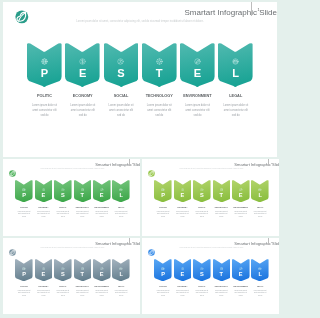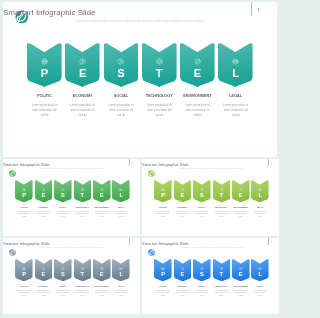--- a/index.html
+++ b/index.html
@@ -1,21 +1,21 @@
 <!DOCTYPE html>
 <html><head>
 <meta charset="utf-8">
 <style>
   html,body{margin:0;padding:0;}
   body{width:281px;height:318px;background:#e4f0ec;
        font-family:"Liberation Sans",sans-serif;overflow:hidden;}
   .slide{position:absolute;background:#fff;box-sizing:border-box;overflow:hidden;will-change:transform;}
 
   .logo{position:absolute;border-radius:50%;}
-  .hdr-title{position:absolute;text-align:left;color:#6b6f72;white-space:nowrap;}
+  .hdr-title{position:absolute;text-align:right;color:#6b6f72;white-space:nowrap;}
   .hdr-sub{position:absolute;text-align:center;color:#c8cccd;white-space:nowrap;}
   .pagenum{position:absolute;color:#555;}
   .vline{position:absolute;background:#bdbdbd;}
   .chev{position:absolute;}
   .chev>svg{display:block;width:100%;height:100%;position:absolute;left:0;top:0;}
   .chev .ic svg{display:block;}
   .chev .letter{position:absolute;left:0;right:0;text-align:center;color:#fff;
       font-weight:bold;line-height:1;}
   .chev .ic{position:absolute;left:0;right:0;display:flex;justify-content:center;}
 

